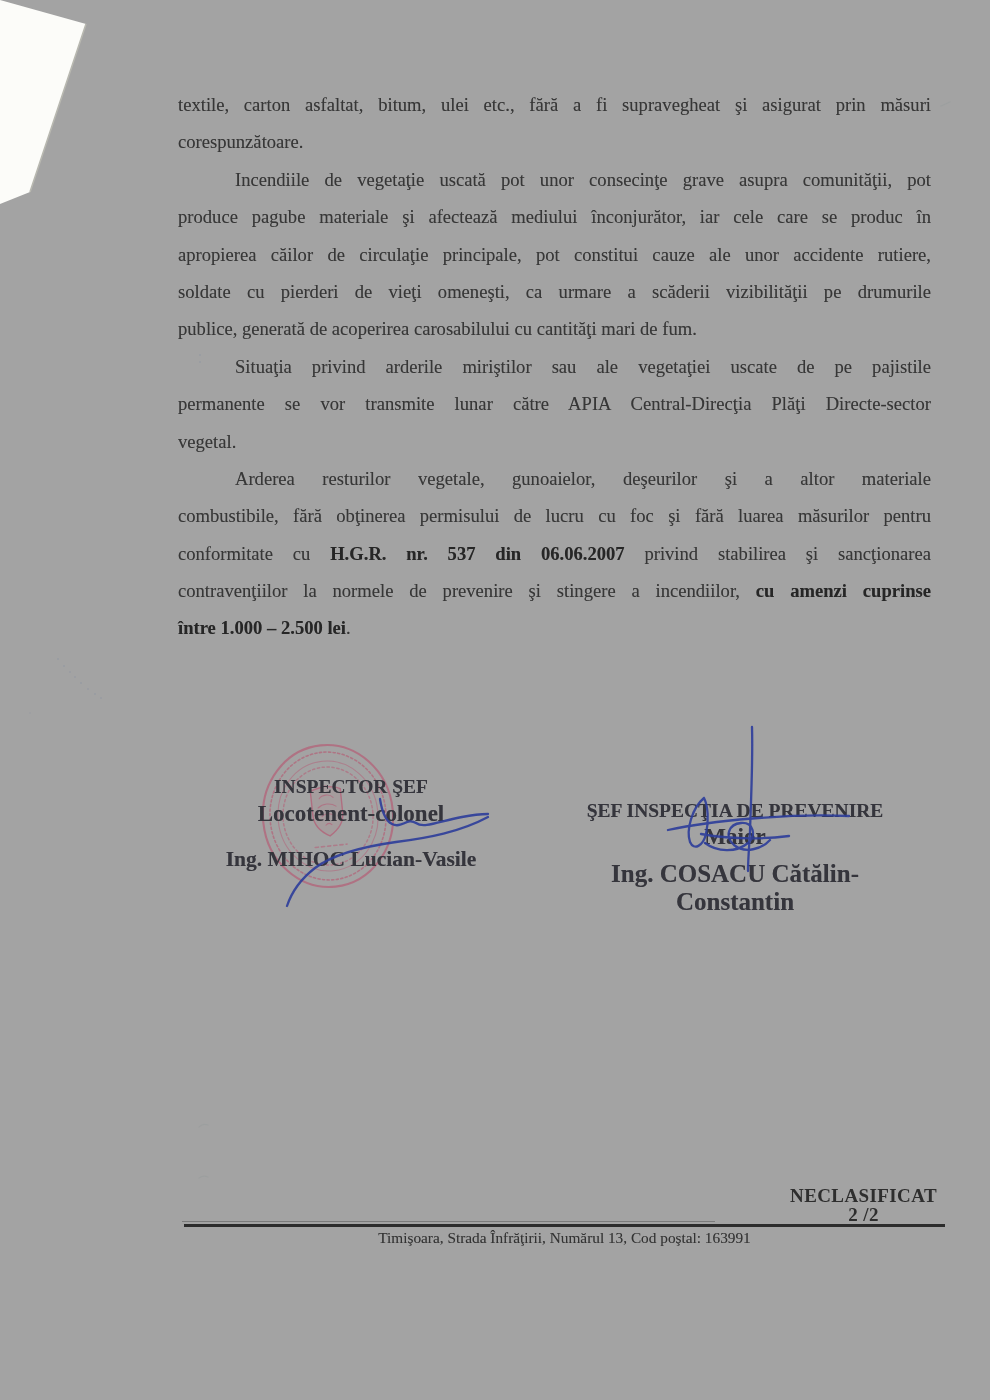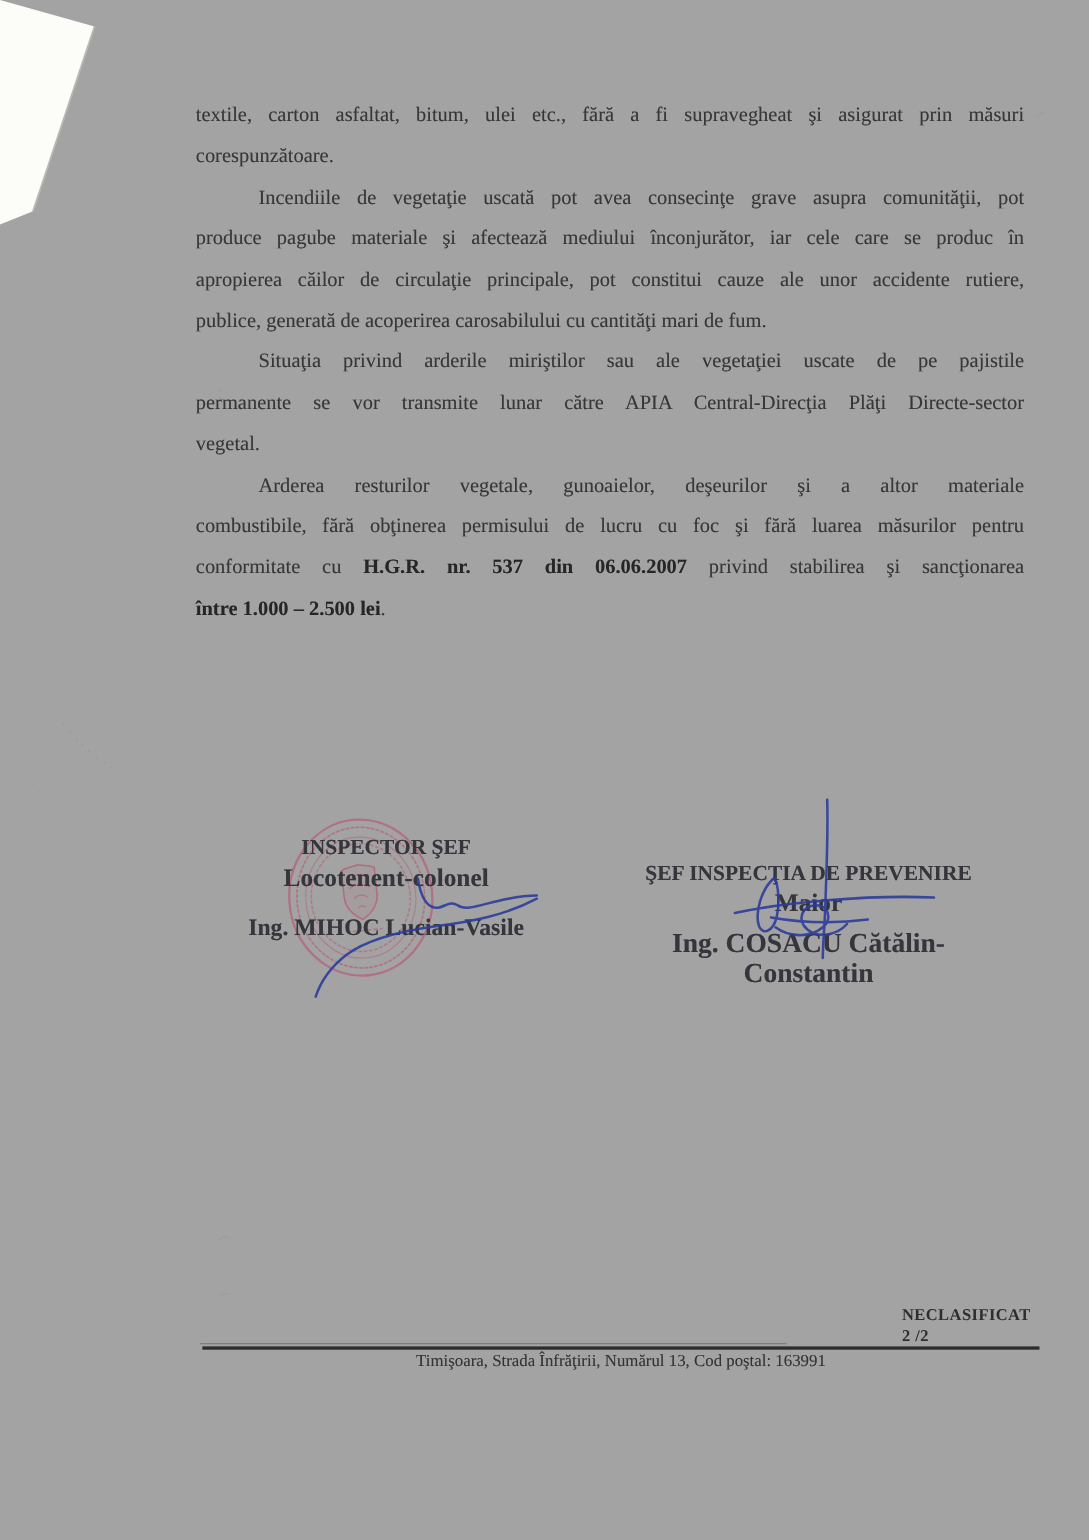--- a/index.html
+++ b/index.html
@@ -18,42 +18,42 @@
     text-shadow:0 0 0.6px rgba(70,70,70,0.45);
   }
   .line { height:37.4px; overflow:visible; }
   .line.j { text-align:justify; text-align-last:justify; text-justify:inter-word; }
   .line.l { text-align:center; text-align-last:left; }
   .line.ind { text-indent:57px; }
   .b { font-weight:bold; color:#262626; }
 
   
   .sig { position:absolute; z-index:2; font-weight:bold; color:#35353c;
-         text-align:center; text-shadow:0 0 0.6px rgba(60,60,70,0.45); }
+         text-align:center; text-shadow:0 0 0.6px rgba(60,60,70,0.45);margin-top:16px; }
   .sig-left  { left:220px; top:757px; width:262px; }
   .sig-right { left:585px; top:781px; width:300px; }
   .sig .t1 { font-size:19.5px; line-height:27px; }
   .sig .t2 { font-size:23px; line-height:27px; }
   .sig-left  .nm { font-size:21.5px; margin-top:20px; }
   .sig-right .t2 { line-height:25px; }
   .sig-right .nm { font-size:25px; margin-top:11px; }
 
   
   .stamp { position:absolute; left:258px; top:741px; width:140px; height:150px;
            z-index:1; filter:blur(0.45px); opacity:0.9; }
   .stamp-shield { fill:rgba(181,91,116,0.14); }
 
   
   .ink { position:absolute; left:0; top:0; width:990px; height:1400px; z-index:3;
          pointer-events:none; filter:blur(0.3px); }
 
   
   .classification {
-    position:absolute; right:53px; top:1187px; z-index:2; text-align:left;
-    font-size:15px; font-weight:bold; color:#2e2e2e; line-height:18.5px;
+    position:absolute; right:53px; top:1187px; z-index:2; text-align:center;
+    font-size:19px; font-weight:bold; color:#2e2e2e; line-height:18.5px;
     letter-spacing:0.4px;
   }
   .footer-rule {
     position:absolute; left:184px; top:1224px; width:761px; height:2.5px;
     background:#2c2c2c; z-index:2;
   }
   .footer-rule::before {
     content:""; position:absolute; left:-2px; top:-3px; width:70%; height:1px;
     background:rgba(90,90,90,0.55);
   }
@@ -87,30 +87,32 @@
     <g stroke="#989c9c" stroke-width="1.3" fill="none" opacity="0.55" stroke-linecap="round">
       <path d="M941,106 L950,102"></path>
       <path d="M199,1127 q4,-4 9,-2"></path>
       <path d="M199,1178 q4,-3 9,-1"></path>
     </g>
   </svg>
 
   <div class="body-text">
       <div class="line j"><span>textile, carton asfaltat, bitum, ulei etc., fără a fi supravegheat şi asigurat prin măsuri</span></div>
       <div class="line l"><span>corespunzătoare.</span></div>
-      <div class="line j ind"><span>Incendiile de vegetaţie uscată pot avea consecinţe grave asupra comunităţii, pot</span></div>
+      <div class="line j ind"><span>Incendiile de vegetaţie uscată pot unor consecinţe grave asupra comunităţii, pot</span></div>
       <div class="line j"><span>produce pagube materiale şi afectează mediului înconjurător, iar cele  care se produc în</span></div>
       <div class="line j"><span>apropierea căilor de circulaţie principale, pot constitui cauze ale unor accidente rutiere,</span></div>
+      <div class="line j"><span>soldate cu pierderi de vieţi omeneşti, ca urmare a scăderii vizibilităţii pe drumurile</span></div>
       <div class="line l"><span>publice, generată de acoperirea carosabilului cu cantităţi mari de fum.</span></div>
       <div class="line j ind"><span>Situaţia privind arderile miriştilor sau ale vegetaţiei uscate de pe pajistile</span></div>
       <div class="line j"><span>permanente se vor transmite lunar către APIA Central-Direcţia Plăţi Directe-sector</span></div>
       <div class="line l"><span>vegetal.</span></div>
       <div class="line j ind"><span>Arderea resturilor vegetale, gunoaielor, deşeurilor şi a altor materiale</span></div>
       <div class="line j"><span>combustibile, fără obţinerea permisului de lucru cu foc şi fără luarea măsurilor pentru</span></div>
       <div class="line j"><span>conformitate cu </span><span class="b">H.G.R. nr. 537 din 06.06.2007</span><span> privind stabilirea şi sancţionarea</span></div>
+      <div class="line j"><span>contravenţiilor la normele de prevenire şi stingere a incendiilor, </span><span class="b">cu amenzi cuprinse</span></div>
       <div class="line l"><span class="b">între 1.000 – 2.500 lei</span><span>.</span></div>
     </div>
 
   <div class="sig sig-left">
     <div class="t1">INSPECTOR ŞEF</div>
     <div class="t2">Locotenent-colonel</div>
     <div class="nm">Ing. MIHOC Lucian-Vasile</div>
   </div>
 
   <div class="sig sig-right">

